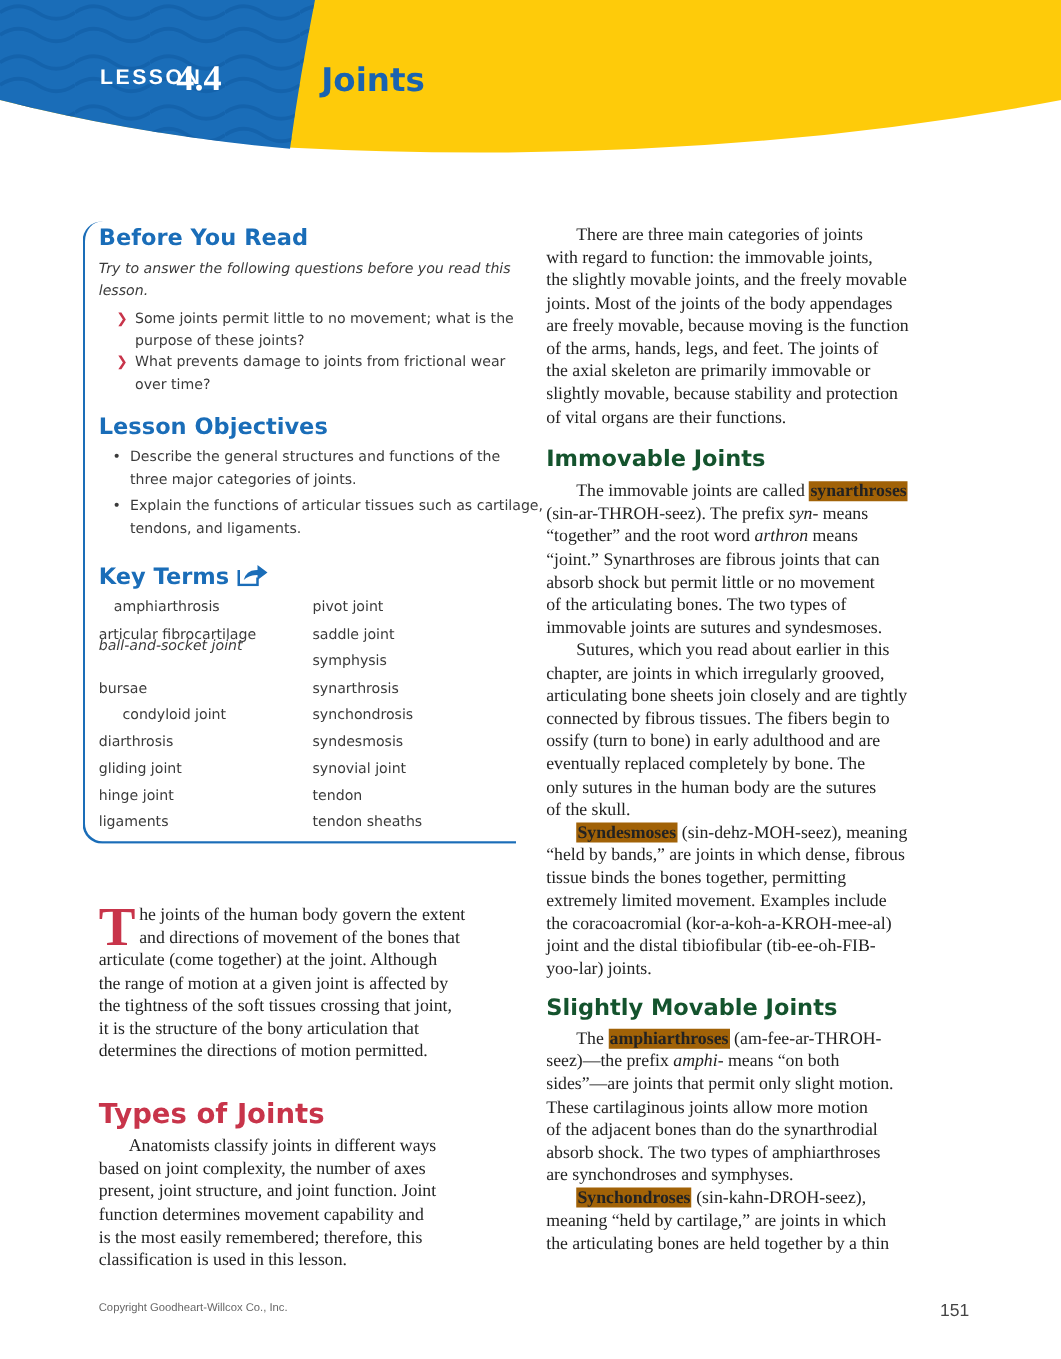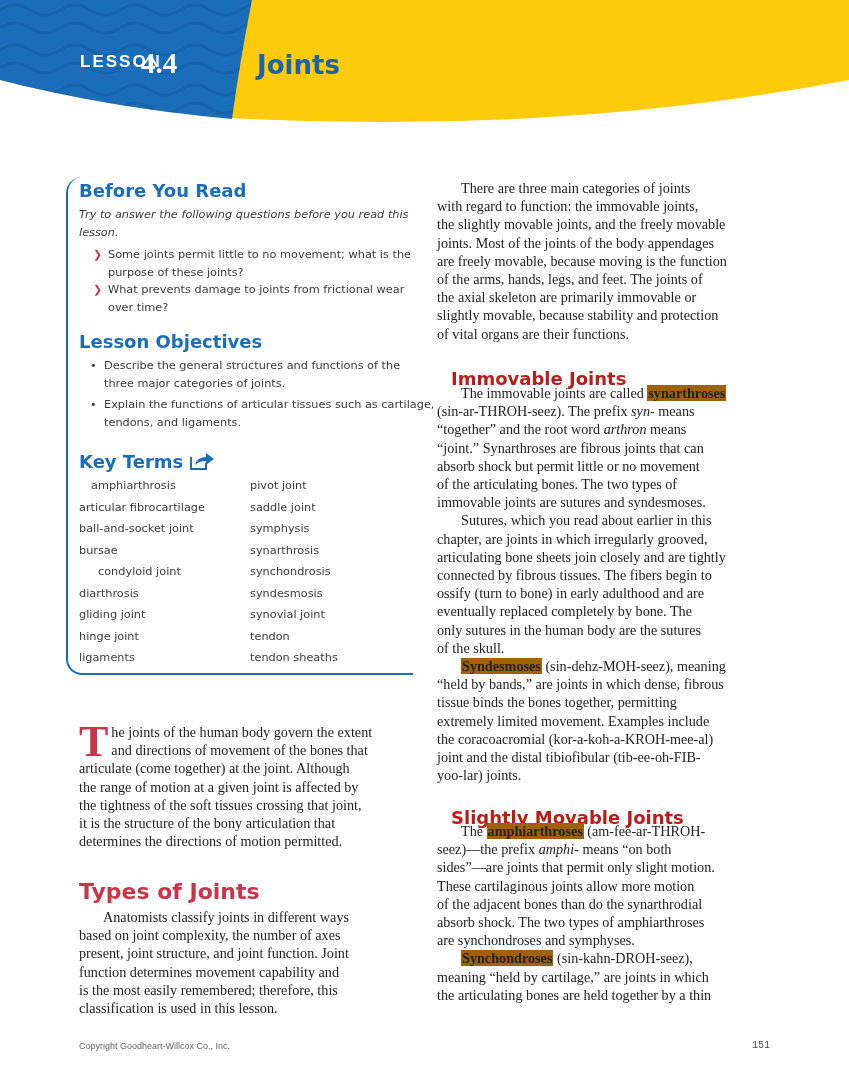--- a/index.html
+++ b/index.html
@@ -56,26 +56,26 @@
   .para {
     position: absolute; font-family: "Liberation Serif", serif; font-size: 14.2px; line-height: 18.2px; color: #222;
   }
   .line { display: block; white-space: nowrap; }
   .indent { padding-left: 24px; }
   .dropcap {
     float: left; font-family: "Liberation Serif", serif; font-weight: bold; color: #c8344a;
     font-size: 44px; line-height: 34px; margin-right: 3px; margin-top: 2px;
   }
   .h-red { position: absolute; left: 79px; font-family: "DejaVu Sans", sans-serif; font-weight: bold; color: #c8344a; font-size: 22px; line-height: 26px; }
-  .h-green { position: absolute; left: 451px; font-family: "DejaVu Sans", sans-serif; font-weight: bold; color: #b91c1c; font-size: 18px; line-height: 22px; margin-top: 11px; }
+  .h-green { position: absolute; left: 437px; font-family: "DejaVu Sans", sans-serif; font-weight: bold; color: #14532d; font-size: 18px; line-height: 22px; }
   .kw { font-weight: bold; background: #a16207; padding: 0 1px; }
   em { font-style: italic; }
 
   .footer-left { position: absolute; left: 79px; top: 1041px; font-family: "Liberation Sans", sans-serif; font-size: 9px; color: #666; }
-  .footer-right { position: absolute; left: 752px; top: 1040px; font-family: Liberation Mono, monospace; font-size: 10px; color: #444; }
+  .footer-right { position: absolute; left: 752px; top: 1040px; font-family: Liberation Sans, sans-serif; font-size: 14px; color: #444; }
 </style>
 </head>
 <body>
 
 <div class="banner">
   <svg width="849" height="130" viewBox="0 0 849 130">
     <defs>
       <pattern id="swirl" width="60" height="40" patternUnits="userSpaceOnUse">
         <path d="M0 10 Q15 0 30 10 T60 10" stroke="#0f5aa3" stroke-width="3" fill="none"></path>
         <path d="M0 28 Q15 18 30 28 T60 28" stroke="#0f5aa3" stroke-width="3" fill="none"></path>
@@ -123,21 +123,21 @@
 <div class="box-h" style="top:451px;">
   <span>Key Terms</span><span class="kt-icon"><svg width="26" height="18" viewBox="0 0 26 18">
         <path d="M2 5 L2 17 L17 17 L17 11" stroke="#1a6db8" stroke-width="2" fill="none"></path>
         <path d="M6 13 Q8 5 17 5 L17 1 L25 7 L17 13 L17 9 Q10 9 6 13 Z" fill="#1a6db8"></path>
       </svg></span>
 </div>
 
 <div>
   <span class="kt-term" style="left:91px; top:477px;text-align:right;">amphiarthrosis</span>
   <span class="kt-term" style="left:79px; top:498.5px;">articular fibrocartilage</span>
-  <span class="kt-term" style="left:79px; top:520px;">ball-and-socket joint</span>
+  <span class="kt-term" style="left:79px; top:508px;font-style:italic;">ball-and-socket joint</span>
   <span class="kt-term" style="left:79px; top:541.5px;">bursae</span>
   <span class="kt-term" style="left:79px; top:563px;margin-left:19px;">condyloid joint</span>
   <span class="kt-term" style="left:79px; top:584.5px;">diarthrosis</span>
   <span class="kt-term" style="left:79px; top:606px;">gliding joint</span>
   <span class="kt-term" style="left:79px; top:627.5px;">hinge joint</span>
   <span class="kt-term" style="left:79px; top:649px;">ligaments</span>
 
   <span class="kt-term" style="left:250px; top:477px;">pivot joint</span>
   <span class="kt-term" style="left:250px; top:498.5px;">saddle joint</span>
   <span class="kt-term" style="left:250px; top:520px;">symphysis</span>

